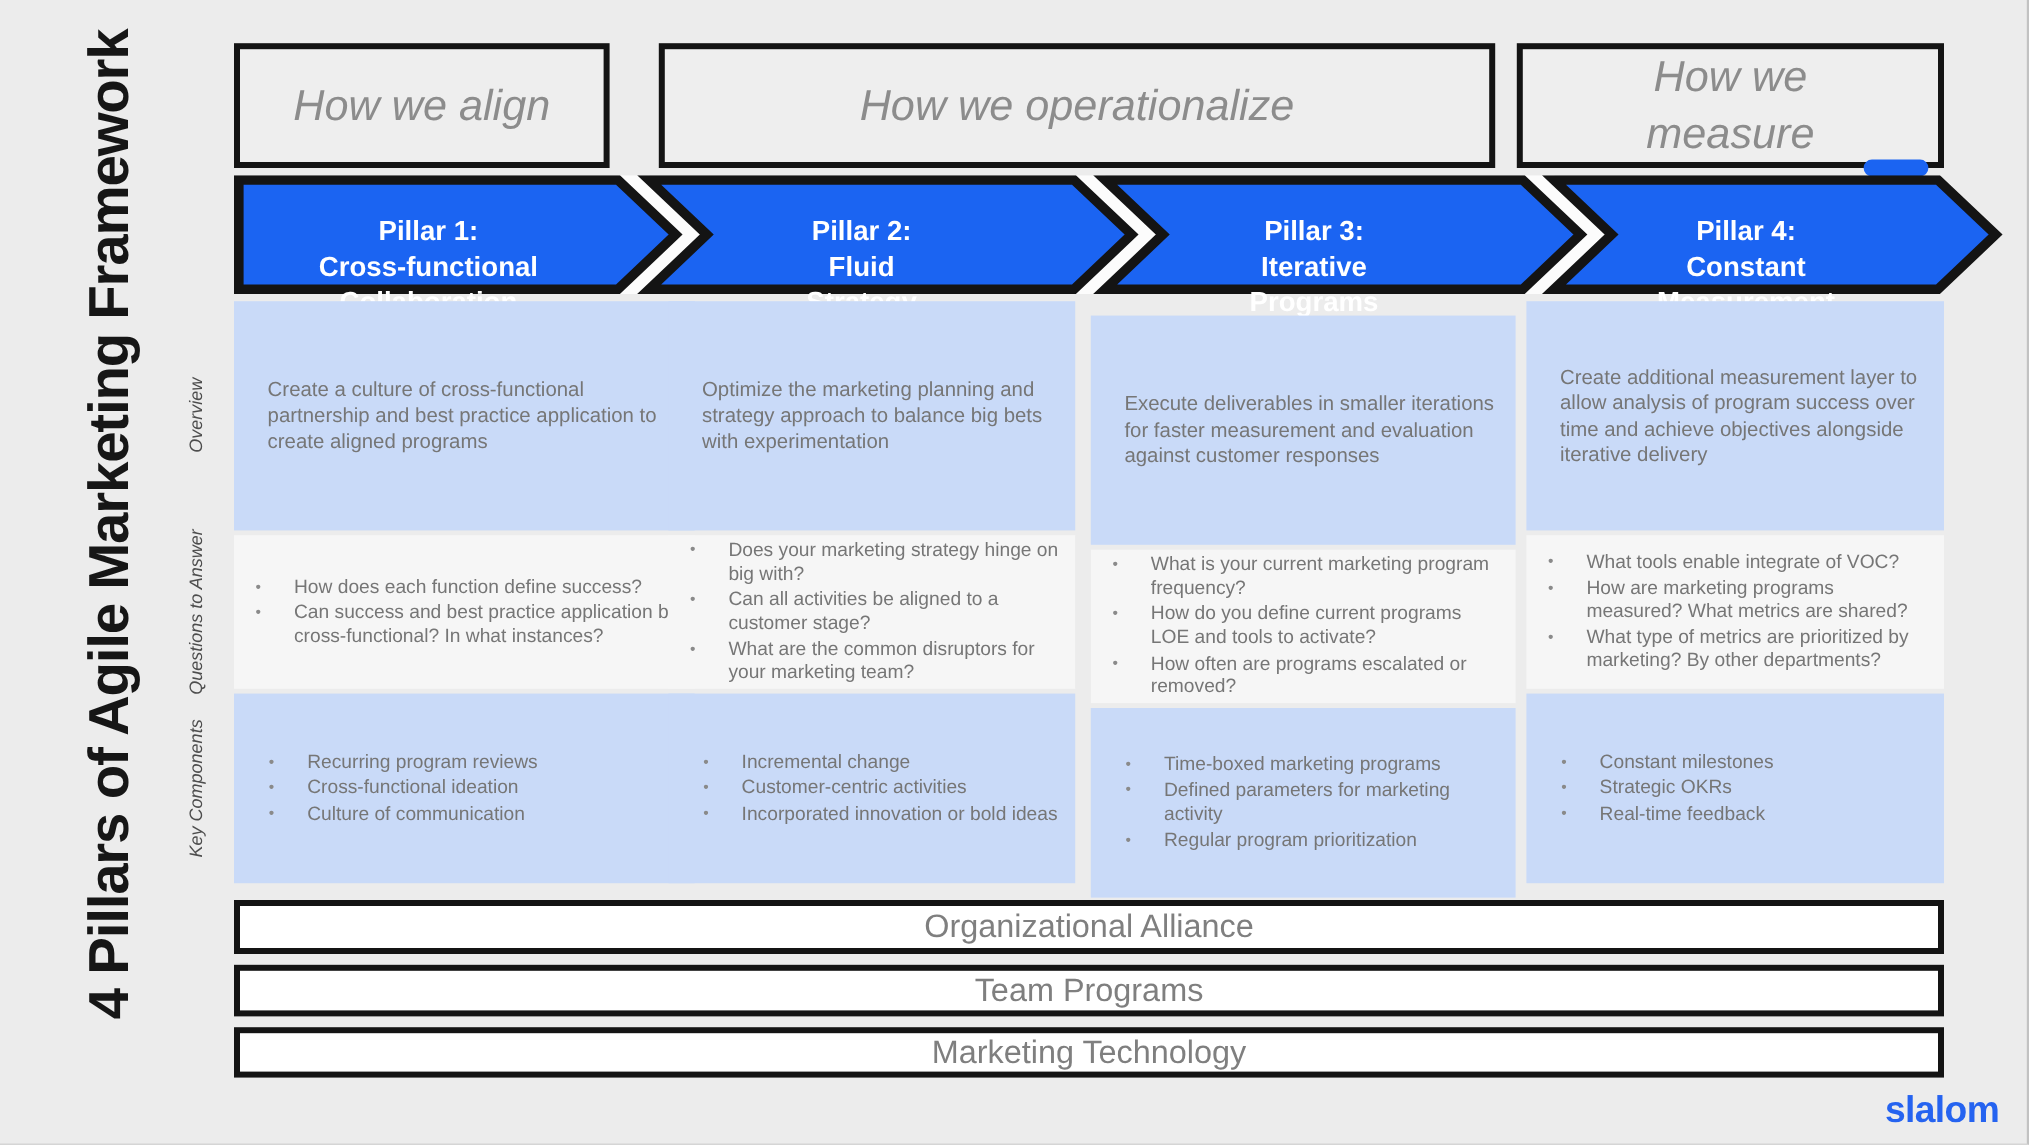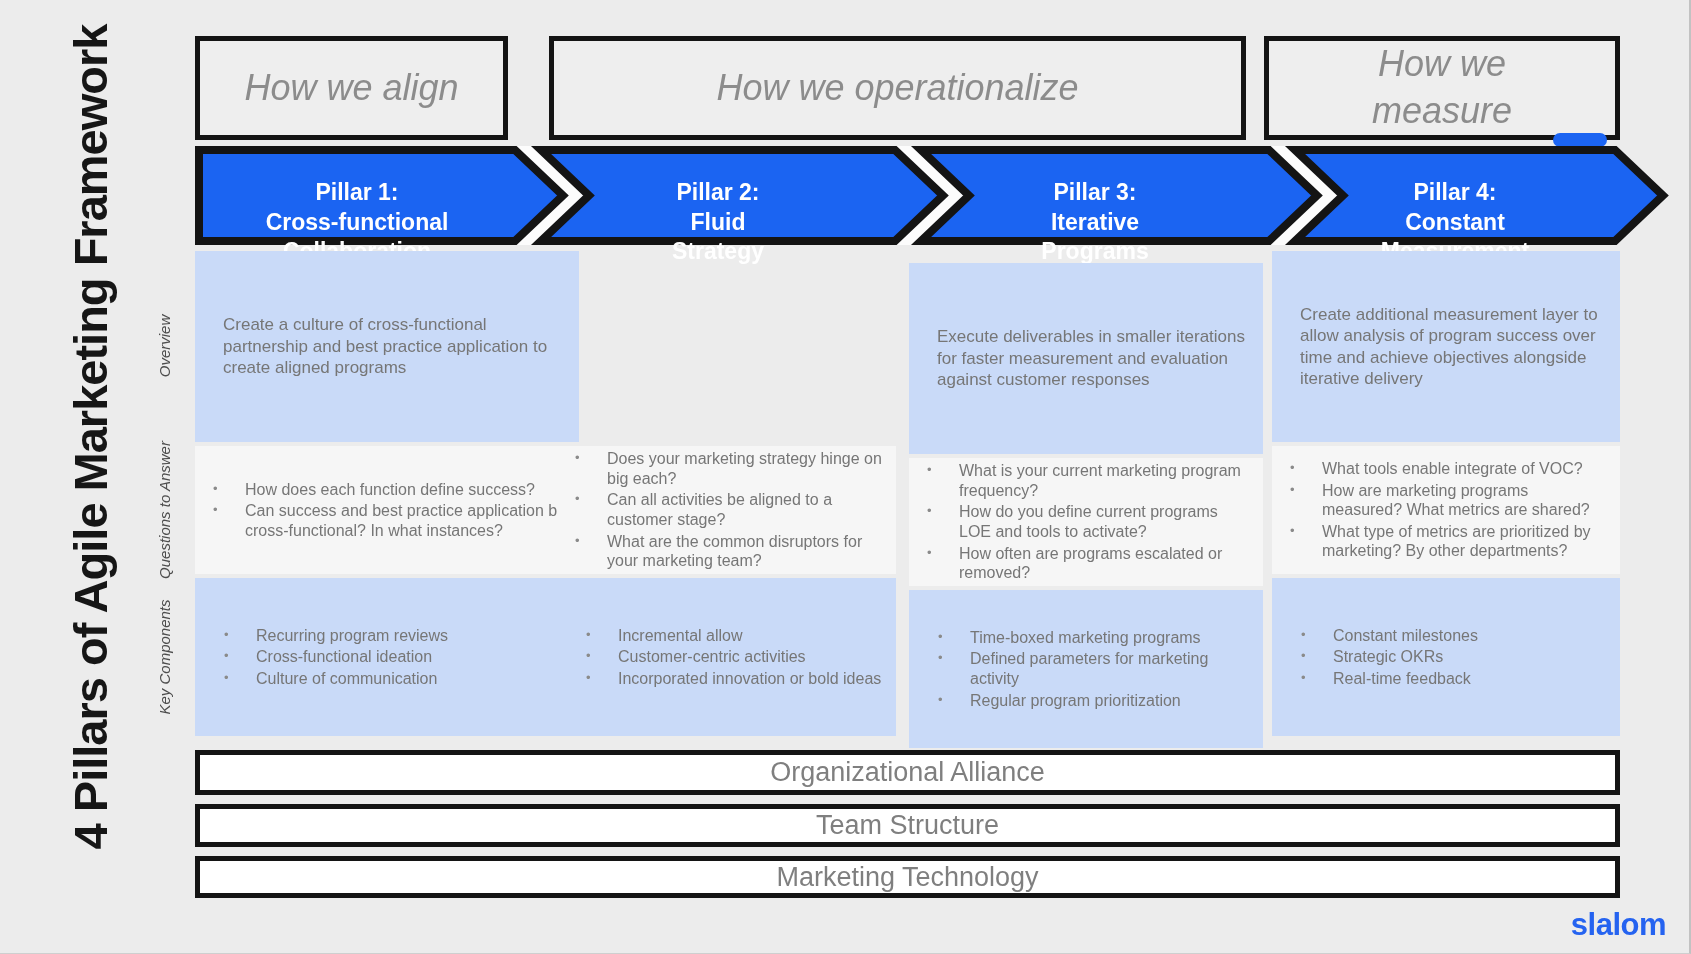--- a/index.html
+++ b/index.html
@@ -162,36 +162,39 @@
     </div>
   </div>
 
   <div class="row-label" id="rl1">Overview</div>
   <div class="row-label" id="rl2">Questions to Answer</div>
   <div class="row-label" id="rl3">Key Components</div>
 
   <div class="cell row-overview col1">
     <p>Create a culture of cross-functional partnership and best practice application to create aligned programs</p>
   </div>
+  <div class="cell row-overview col2">
+    <p>Optimize the marketing planning and strategy approach to balance big bets with experimentation</p>
+  </div>
   <div class="cell row-overview col3">
     <p>Execute deliverables in smaller iterations for faster measurement and evaluation against customer responses</p>
   </div>
   <div class="cell row-overview col4">
     <p>Create additional measurement layer to allow analysis of program success over time and achieve objectives alongside iterative delivery</p>
   </div>
 
   <div class="cell row-questions col1">
     <ul>
         <li>How does each function define success?</li>
         <li>Can success and best practice application be cross-functional? In what instances?</li>
       </ul>
   </div>
   <div class="cell row-questions col2">
     <ul>
-        <li>Does your marketing strategy hinge on big each?</li>
+        <li>Does your marketing strategy hinge on big with?</li>
         <li>Can all activities be aligned to a customer stage?</li>
         <li>What are the common disruptors for your marketing team?</li>
       </ul>
   </div>
   <div class="cell row-questions col3">
     <ul>
         <li>What is your current marketing program frequency?</li>
         <li>How do you define current programs LOE and tools to activate?</li>
         <li>How often are programs escalated or removed?</li>
       </ul>
@@ -206,39 +209,39 @@
 
   <div class="cell row-key col1">
     <ul>
         <li>Recurring program reviews</li>
         <li>Cross-functional ideation</li>
         <li>Culture of communication</li>
       </ul>
   </div>
   <div class="cell row-key col2">
     <ul>
-        <li>Incremental allow</li>
+        <li>Incremental change</li>
         <li>Customer-centric activities</li>
         <li>Incorporated innovation or bold ideas</li>
       </ul>
   </div>
   <div class="cell row-key col3">
     <ul>
         <li>Time-boxed marketing programs</li>
         <li>Defined parameters for marketing activity</li>
         <li>Regular program prioritization</li>
       </ul>
   </div>
   <div class="cell row-key col4">
     <ul>
         <li>Constant milestones</li>
         <li>Strategic OKRs</li>
         <li>Real-time feedback</li>
       </ul>
   </div>
 
   <div class="foundation-bar" id="bar1">Organizational Alliance</div>
-  <div class="foundation-bar" id="bar2">Team Structure</div>
+  <div class="foundation-bar" id="bar2">Team Programs</div>
   <div class="foundation-bar" id="bar3">Marketing Technology</div>
 
   <div class="logo">slalom</div>
 
 </div>
 
 </body></html>

